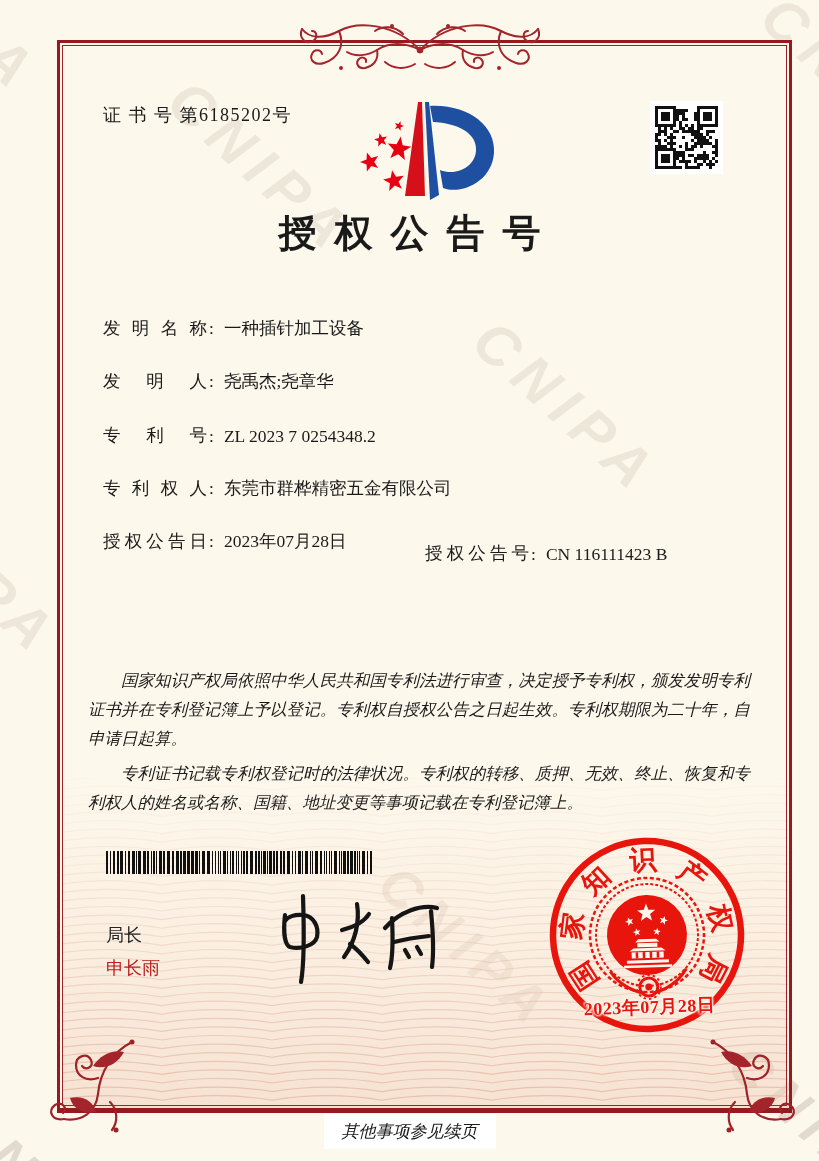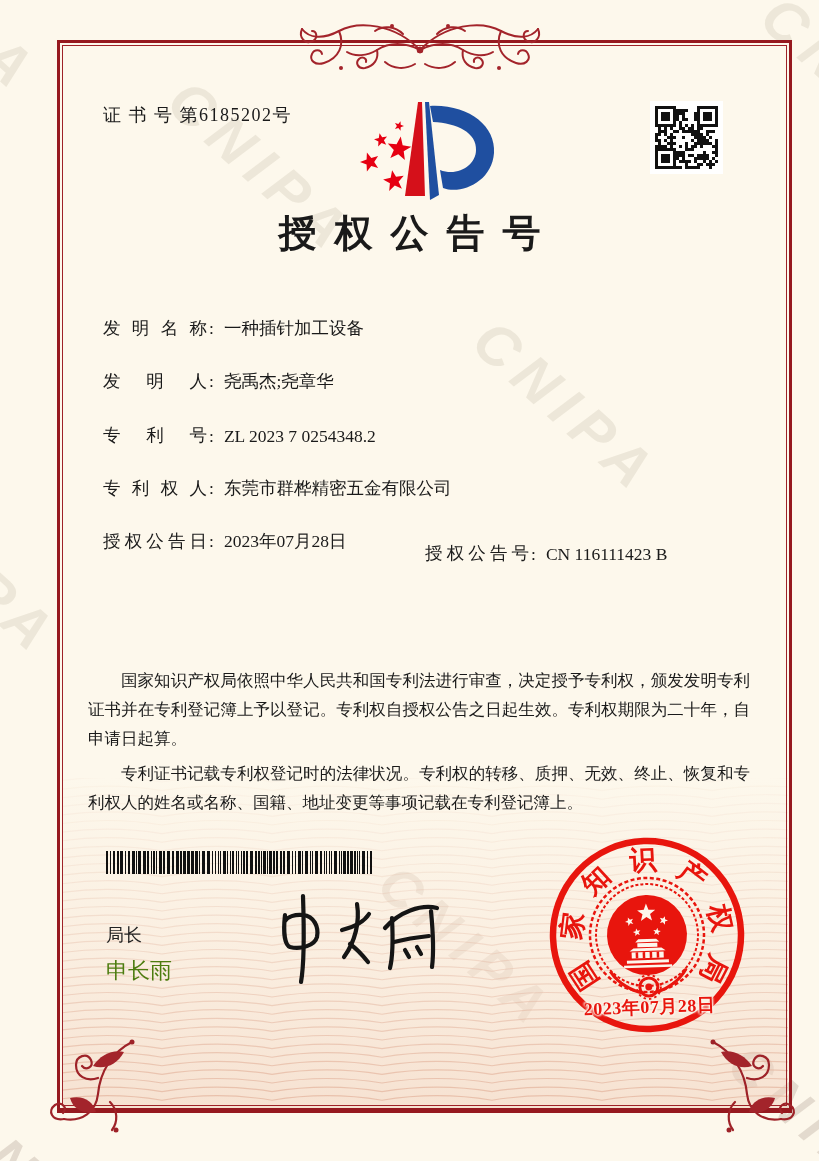--- a/index.html
+++ b/index.html
@@ -28,32 +28,32 @@
   .title{position:absolute;left:0;top:208px;width:819px;text-align:center;font-size:38px;font-weight:bold;
          letter-spacing:18px;padding-left:18px;box-sizing:border-box;z-index:3;}
   
   .fields{position:absolute;left:103px;top:316px;width:660px;z-index:3;font-size:17.5px;}
   .frow{position:relative;height:21px;margin-bottom:32.3px;white-space:nowrap;}
   .flabel{display:inline-block;width:104px;text-align:justify;text-align-last:justify;vertical-align:bottom;}
   .fcolon{margin:0 10px 0 2px;}
   .pair2{position:absolute;left:322px;top:0;margin-top:12px;}
   
   .bodytext{position:absolute;left:88px;top:666px;width:662px;z-index:3;font-size:16.5px;line-height:29px;
-            text-align:justify;}
+            text-align:justify;font-style:italic;}
   .bodytext p{margin:0 0 6px 0;text-indent:2em;}
   
   .barcode{position:absolute;left:106px;top:851px;width:268px;height:23px;display:flex;align-items:stretch;
            overflow:hidden;z-index:3;}
   .barcode div{flex:none;background:#101010;}
   .barcode .sp{background:transparent;}
   
   .sig-title{position:absolute;left:106px;top:923px;font-size:18px;z-index:3;
              font-family:"Liberation Sans","DejaVu Sans",sans-serif;color:#222;}
-  .sig-name{position:absolute;left:106px;top:956px;font-size:22px;z-index:3;
-            font-family:"Liberation Sans","DejaVu Sans",sans-serif;color:#4d7c0f;}
+  .sig-name{position:absolute;left:106px;top:956px;font-size:18px;z-index:3;
+            font-family:"Liberation Sans","DejaVu Sans",sans-serif;color:#b91c1c;}
   .sigsvg{position:absolute;left:245px;top:888px;z-index:3;}
   
   .seal{position:absolute;left:547px;top:835px;width:200px;height:200px;z-index:4;transform:rotate(-2deg);}
   .seal-date{position:absolute;left:0;top:160px;width:200px;text-align:center;font-size:18px;font-weight:bold;
              letter-spacing:0.5px;color:#e8150d;
              text-shadow:0 0 3px #fdf6ec,0 0 3px #fdf6ec,1px 1px 2px #fdf6ec,-1px -1px 2px #fdf6ec;}
   
   .pageinfo{position:absolute;left:0;top:1079px;width:819px;text-align:center;font-size:14.5px;z-index:3;}
   .footnote{position:absolute;left:50%;top:1114px;transform:translateX(-50%);background:#ffffff;
             padding:6px 18px;font-size:17px;font-style:italic;z-index:4;white-space:nowrap;}
@@ -853,14 +853,15 @@
         <circle cx="100" cy="152" r="9" fill="none" stroke="#e8150d" stroke-width="3"></circle>
         <circle cx="100" cy="152" r="3.5" fill="#e8150d"></circle>
         <circle cx="100" cy="152" r="12" fill="none" stroke="#e8150d" stroke-width="2" stroke-dasharray="2.5 3"></circle>
         <path d="M62,135 C70,148 84,156 95,158" fill="none" stroke="#e8150d" stroke-width="3"></path>
         <path d="M138,135 C130,148 116,156 105,158" fill="none" stroke="#e8150d" stroke-width="3"></path>
       </g>
     </svg>
     <div class="seal-date">2023年07月28日</div>
   </div>
 
+  <div class="footnote">其他事项参见续页</div>
 
 </div>
 
 </body></html>

